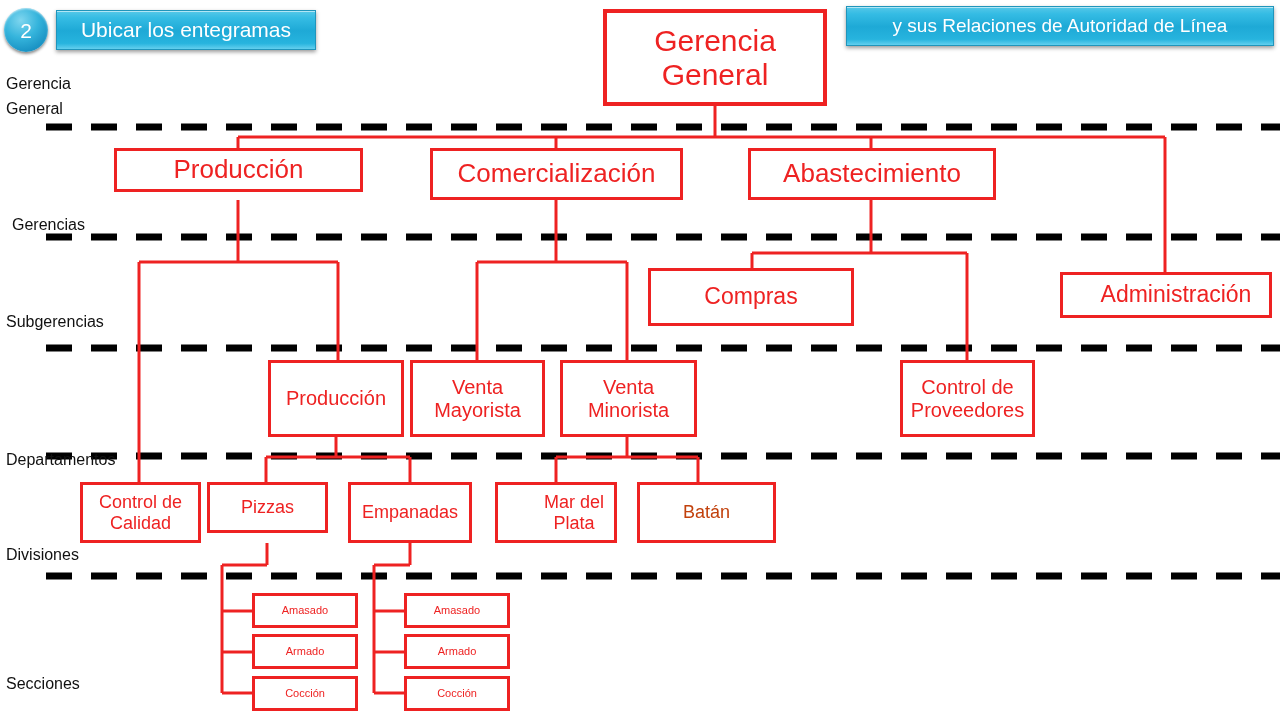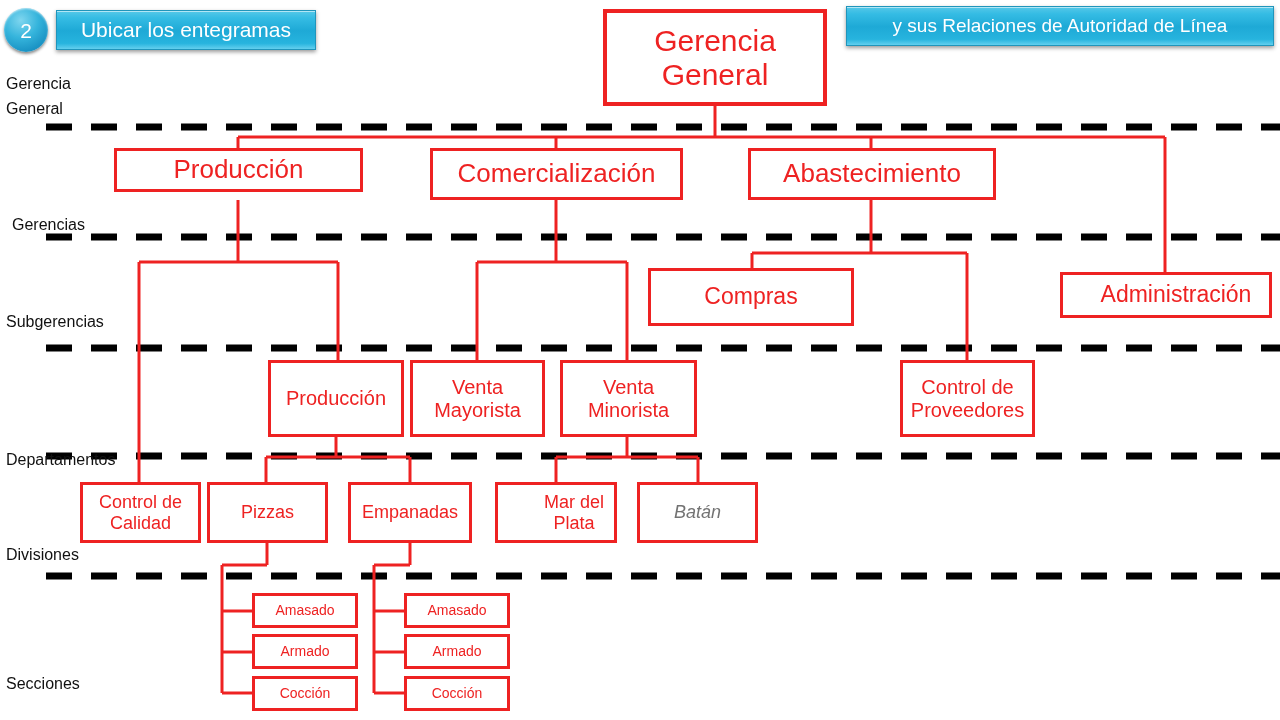--- a/index.html
+++ b/index.html
@@ -34,21 +34,21 @@
     position:absolute;box-sizing:border-box;background:#fff;
     border:3px solid #ee2222;color:#ee2222;
     display:flex;align-items:center;justify-content:center;text-align:center;
     line-height:1.12;padding:0 4px;
   }
   .node.lvl0{font-size:30px;border-width:4px;}
   .node.lvl1{font-size:26px;}
   .node.lvl2{font-size:23px;}
   .node.lvl3{font-size:20px;}
   .node.lvl4{font-size:18px;}
-  .node.lvl5{font-size:14px;}
+  .node.lvl5{font-size:11px;}
 
   svg#wires{position:absolute;left:0;top:0;width:1280px;height:720px;}
 </style>
 </head>
 <body>
 
 <div id="stage">
 
   <svg id="wires" viewBox="0 0 1280 720">
     <g id="divider-group">
@@ -128,25 +128,25 @@
       <div class="node lvl2" style="left: 1060px; top: 272px; width: 212px; height: 46px; border-color: rgb(238, 34, 34); color: rgb(238, 34, 34); white-space: pre-line; padding-left: 24px;">Administración</div>
       <div class="node lvl3" style="left: 268px; top: 360px; width: 136px; height: 77px; border-color: rgb(238, 34, 34); color: rgb(238, 34, 34); white-space: pre-line;">Producción</div>
       <div class="node lvl3" style="left: 410px; top: 360px; width: 135px; height: 77px; border-color: rgb(238, 34, 34); color: rgb(238, 34, 34); white-space: pre-line;">Venta
 Mayorista</div>
       <div class="node lvl3" style="left: 560px; top: 360px; width: 137px; height: 77px; border-color: rgb(238, 34, 34); color: rgb(238, 34, 34); white-space: pre-line;">Venta
 Minorista</div>
       <div class="node lvl3" style="left: 900px; top: 360px; width: 135px; height: 77px; border-color: rgb(238, 34, 34); color: rgb(238, 34, 34); white-space: pre-line;">Control de
 Proveedores</div>
       <div class="node lvl4" style="left: 80px; top: 482px; width: 121px; height: 61px; border-color: rgb(238, 34, 34); color: rgb(238, 34, 34); white-space: pre-line;">Control de
 Calidad</div>
-      <div class="node lvl4" style="left: 207px; top: 482px; width: 121px; height: 61px; border-color: rgb(238, 34, 34); color: rgb(238, 34, 34); white-space: pre-line;">Pizzas</div>
+      <div class="node lvl4" style="left: 207px; top: 482px; width: 121px; height: 51px; border-color: rgb(238, 34, 34); color: rgb(238, 34, 34); white-space: pre-line;">Pizzas</div>
       <div class="node lvl4" style="left: 348px; top: 482px; width: 124px; height: 61px; border-color: rgb(238, 34, 34); color: rgb(238, 34, 34); white-space: pre-line;">Empanadas</div>
       <div class="node lvl4" style="left: 495px; top: 482px; width: 122px; height: 61px; border-color: rgb(238, 34, 34); color: rgb(238, 34, 34); white-space: pre-line; padding-left: 40px;">Mar del
 Plata</div>
-      <div class="node lvl4" style="left: 637px; top: 482px; width: 121px; height: 61px; border-color: rgb(238, 34, 34); color: #737373; white-space: pre-line; font-style: italic;">Batán</div>
+      <div class="node lvl4" style="left: 637px; top: 482px; width: 139px; height: 61px; border-color: rgb(238, 34, 34); color: #c2410c; white-space: pre-line;">Batán</div>
       <div class="node lvl5" style="left: 252px; top: 593px; width: 106px; height: 35px; border-color: rgb(238, 34, 34); color: rgb(238, 34, 34); white-space: pre-line;">Amasado</div>
       <div class="node lvl5" style="left: 252px; top: 634px; width: 106px; height: 35px; border-color: rgb(238, 34, 34); color: rgb(238, 34, 34); white-space: pre-line;">Armado</div>
       <div class="node lvl5" style="left: 252px; top: 676px; width: 106px; height: 35px; border-color: rgb(238, 34, 34); color: rgb(238, 34, 34); white-space: pre-line;">Cocción</div>
       <div class="node lvl5" style="left: 404px; top: 593px; width: 106px; height: 35px; border-color: rgb(238, 34, 34); color: rgb(238, 34, 34); white-space: pre-line;">Amasado</div>
       <div class="node lvl5" style="left: 404px; top: 634px; width: 106px; height: 35px; border-color: rgb(238, 34, 34); color: rgb(238, 34, 34); white-space: pre-line;">Armado</div>
       <div class="node lvl5" style="left: 404px; top: 676px; width: 106px; height: 35px; border-color: rgb(238, 34, 34); color: rgb(238, 34, 34); white-space: pre-line;">Cocción</div>
     </div>
 
   <div class="numbadge">
     <span>2</span>

